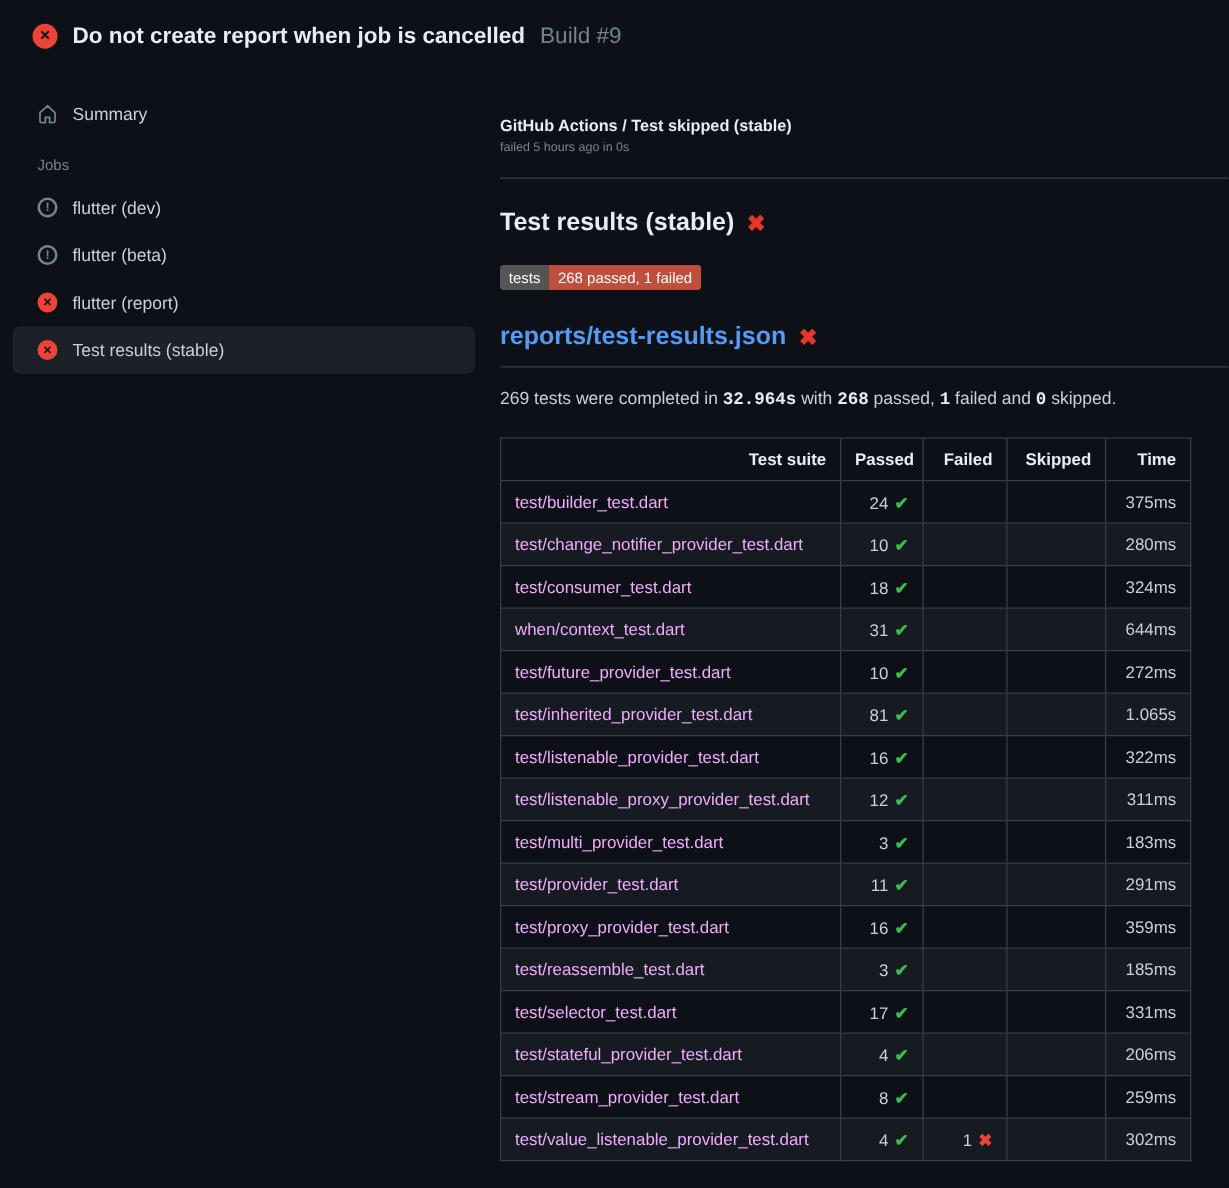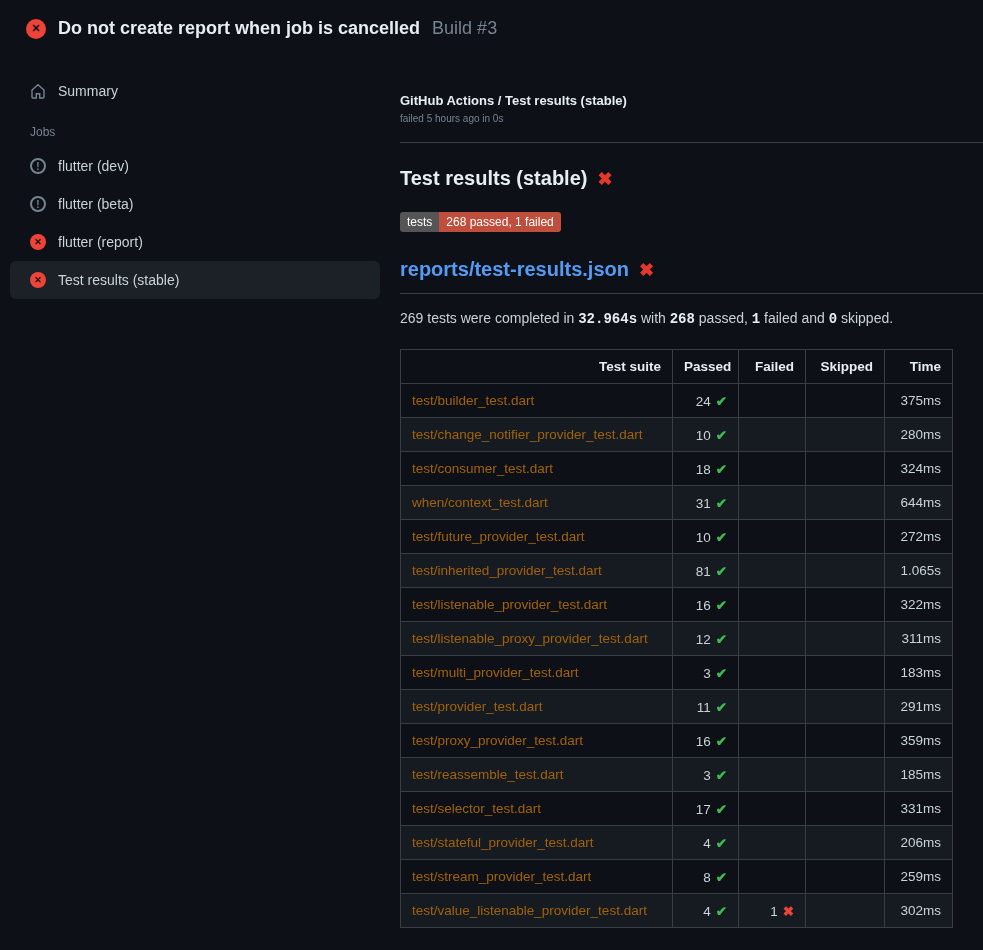--- a/index.html
+++ b/index.html
@@ -85,32 +85,32 @@
   table.results {
     margin-top:22px; border-collapse:collapse; width:552px;
     font-size:13.5px; table-layout:fixed;
   }
   .results th, .results td {
     border:1px solid #373e47; padding:7px 11px; height:34px;
   }
   .results th { font-weight:700; color:#e6edf3; text-align:right; }
   .results th.num, .results td.num, .results th.time, .results td.time { text-align:right; }
   .results tbody tr:nth-child(even) { background:#161b22; }
-  .results td.suite a { color:#a16207; text-decoration:none; cursor:pointer; }
+  .results td.suite a { color:#f0abfc; text-decoration:none; cursor:pointer; }
   .results .check { color:#3fb950; font-weight:700; margin-left:5px; }
   .results .cross { color:#ee4337; font-weight:700; margin-left:5px; }
   .results td.time { color:#c9d1d9; }
 </style>
 </head>
 <body>
 
 <header class="top">
   <span class="circle-fail-lg">✕</span>
   <span class="top-title">Do not create report when job is cancelled</span>
-  <span class="top-build">Build #3</span>
+  <span class="top-build">Build #9</span>
 </header>
 
 <div class="layout">
   <aside class="sidebar">
     <div class="side-summary">
       <svg width="16" height="16" viewBox="0 0 16 16">
         <path d="M8 1.7l6 5.4v6.9a1 1 0 0 1-1 1h-3.3v-4.2H6.3V15H3a1 1 0 0 1-1-1V7.1z" fill="none" stroke="#768390" stroke-width="1.4"></path>
       </svg>
       <span>Summary</span>
     </div>
@@ -129,21 +129,21 @@
           <span>flutter (report)</span>
         </div>
         <div class="job-item selected">
           <span class="icon-fail">✕</span>
           <span>Test results (stable)</span>
         </div>
       </nav>
   </aside>
 
   <main>
-    <div class="crumb">GitHub Actions / Test results (stable)</div>
+    <div class="crumb">GitHub Actions / Test skipped (stable)</div>
     <div class="status-line">failed 5 hours ago in 0s</div>
     <hr class="rule">
 
     <div class="section-head">
       <span class="h-text">Test results (stable)</span>
       <span class="x-mark">✖</span>
     </div>
 
     <div class="badge">
       <span class="badge-label">tests</span>

